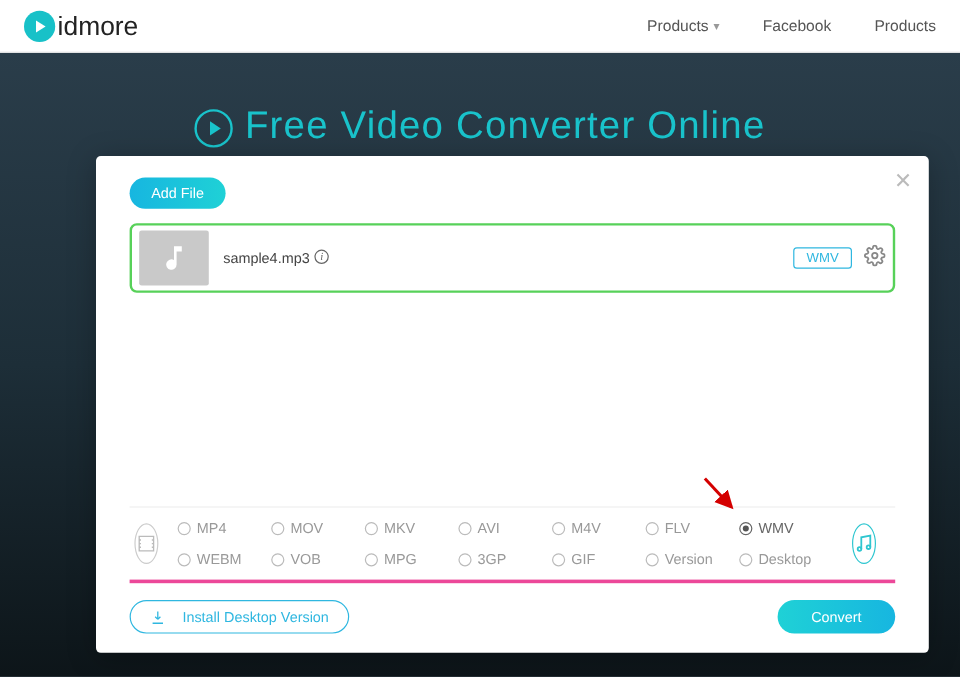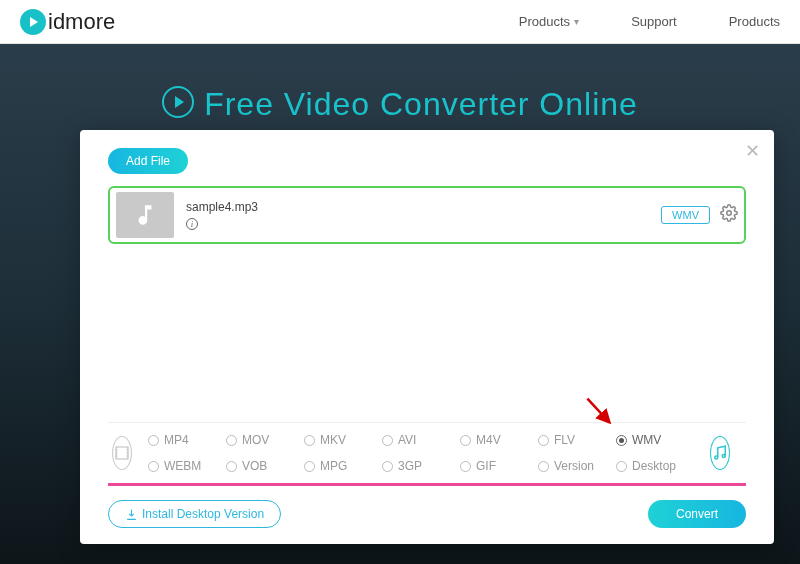--- a/index.html
+++ b/index.html
@@ -34,35 +34,35 @@
     .logo-mark::after {
       content: '';
       width: 0; height: 0;
       border-left: 8px solid #fff;
       border-top: 5px solid transparent;
       border-bottom: 5px solid transparent;
       margin-left: 2px;
     }
     .navlinks {
       margin-left: auto;
-      display: flex; gap: 52px;
+      display: flex; gap: 36px;
       font-size: 13px; color: #555;
     }
     .navlinks a { color: #555; text-decoration: none; cursor: pointer; display: flex; align-items: center; gap: 4px;}
     .chev { font-size: 10px; color:#999; }
     .hero {
       position: absolute; top: 44px; left: 0; right: 0; bottom: 0;
       background: linear-gradient(180deg, #2a3d4a 0%, #1d2e38 50%, #0d1519 100%);
     }
     .hero-title {
       position: absolute; top: 42px; left: 0; right: 0;
       text-align: center;
       font-size: 32px; font-weight: 300; letter-spacing: 1px;
       color: #19c3cb;
-      display: flex; align-items: flex-start; justify-content: center; gap: 10px;
+      display: flex; align-items: flex-end; justify-content: center; gap: 10px;
     }
     .play-circle {
       width: 32px; height: 32px; border-radius:50%;
       border: 2px solid #19c3cb;
       display:flex;align-items:center;justify-content:center;
     }
     .play-circle::after {
       content:''; width:0;height:0;
       border-left: 9px solid #19c3cb;
       border-top: 6px solid transparent;
@@ -104,21 +104,21 @@
     .thumb {
       width: 58px; height: 46px;
       background: #c9c9c9;
       border-radius: 2px;
       display:flex;align-items:center;justify-content:center;
       margin-right: 12px;
     }
     .thumb svg { fill:#fff; }
     .file-meta {
       flex: 1;
-      display:flex;flex-direction:column;gap:4px;
+      display:flex;flex-direction:row;gap:4px;
     }
     .file-name { font-size: 12px; color:#444; }
     .info-icon {
       width: 12px; height:12px; border:1px solid #666; border-radius:50%;
       display:inline-flex;align-items:center;justify-content:center;
       font-size:9px; color:#666; font-style:italic;font-family:serif;
     }
     .fmt-badge {
       border:1px solid #2fb7e0;
       color:#2fb7e0;
@@ -168,21 +168,21 @@
     }
 
     .bottom-row {
       display:flex; align-items:center;
       padding-top: 14px;
     }
     .btn-install {
       border:1px solid #2fb7e0; color:#2fb7e0;
       background:#fff; border-radius:16px;
       font-size:12px; padding: 6px 16px;
-      cursor:pointer; display:flex;align-items:center;gap:4px;
+      cursor:pointer; display:flex;align-items:center;gap:14px;
     }
     .btn-convert {
       margin-left:auto;
       background: linear-gradient(90deg, #1fd1d6, #17b6e0);
       color:#fff; border:none; border-radius:16px;
       font-size:12px; padding: 7px 28px; cursor:pointer;text-align:right;
     }
     .arrow-annot {
       position:absolute; top:-26px; right: 128px;
       width: 34px; height: 34px;
@@ -195,21 +195,21 @@
 <div class="topbar">
   <div class="logo">
     <span class="logo-mark"></span>
     <span>idmore</span>
   </div>
   <div class="navlinks">
     <a>
         <span>Products</span>
         <span class="chev">▾</span>
       </a>
-    <a>Support</a>
+    <a>Facebook</a>
     <a>Products</a>
   </div>
 </div>
 
 <div class="hero">
   <div class="hero-title">
     <span class="play-circle"></span>
     <span>Free Video Converter Online</span>
   </div>
 </div>

